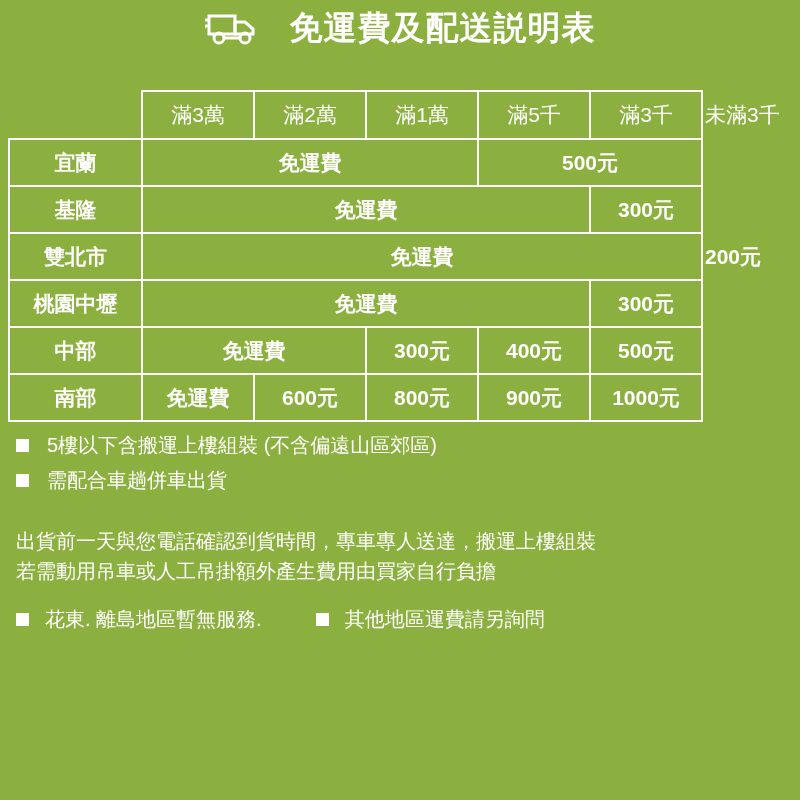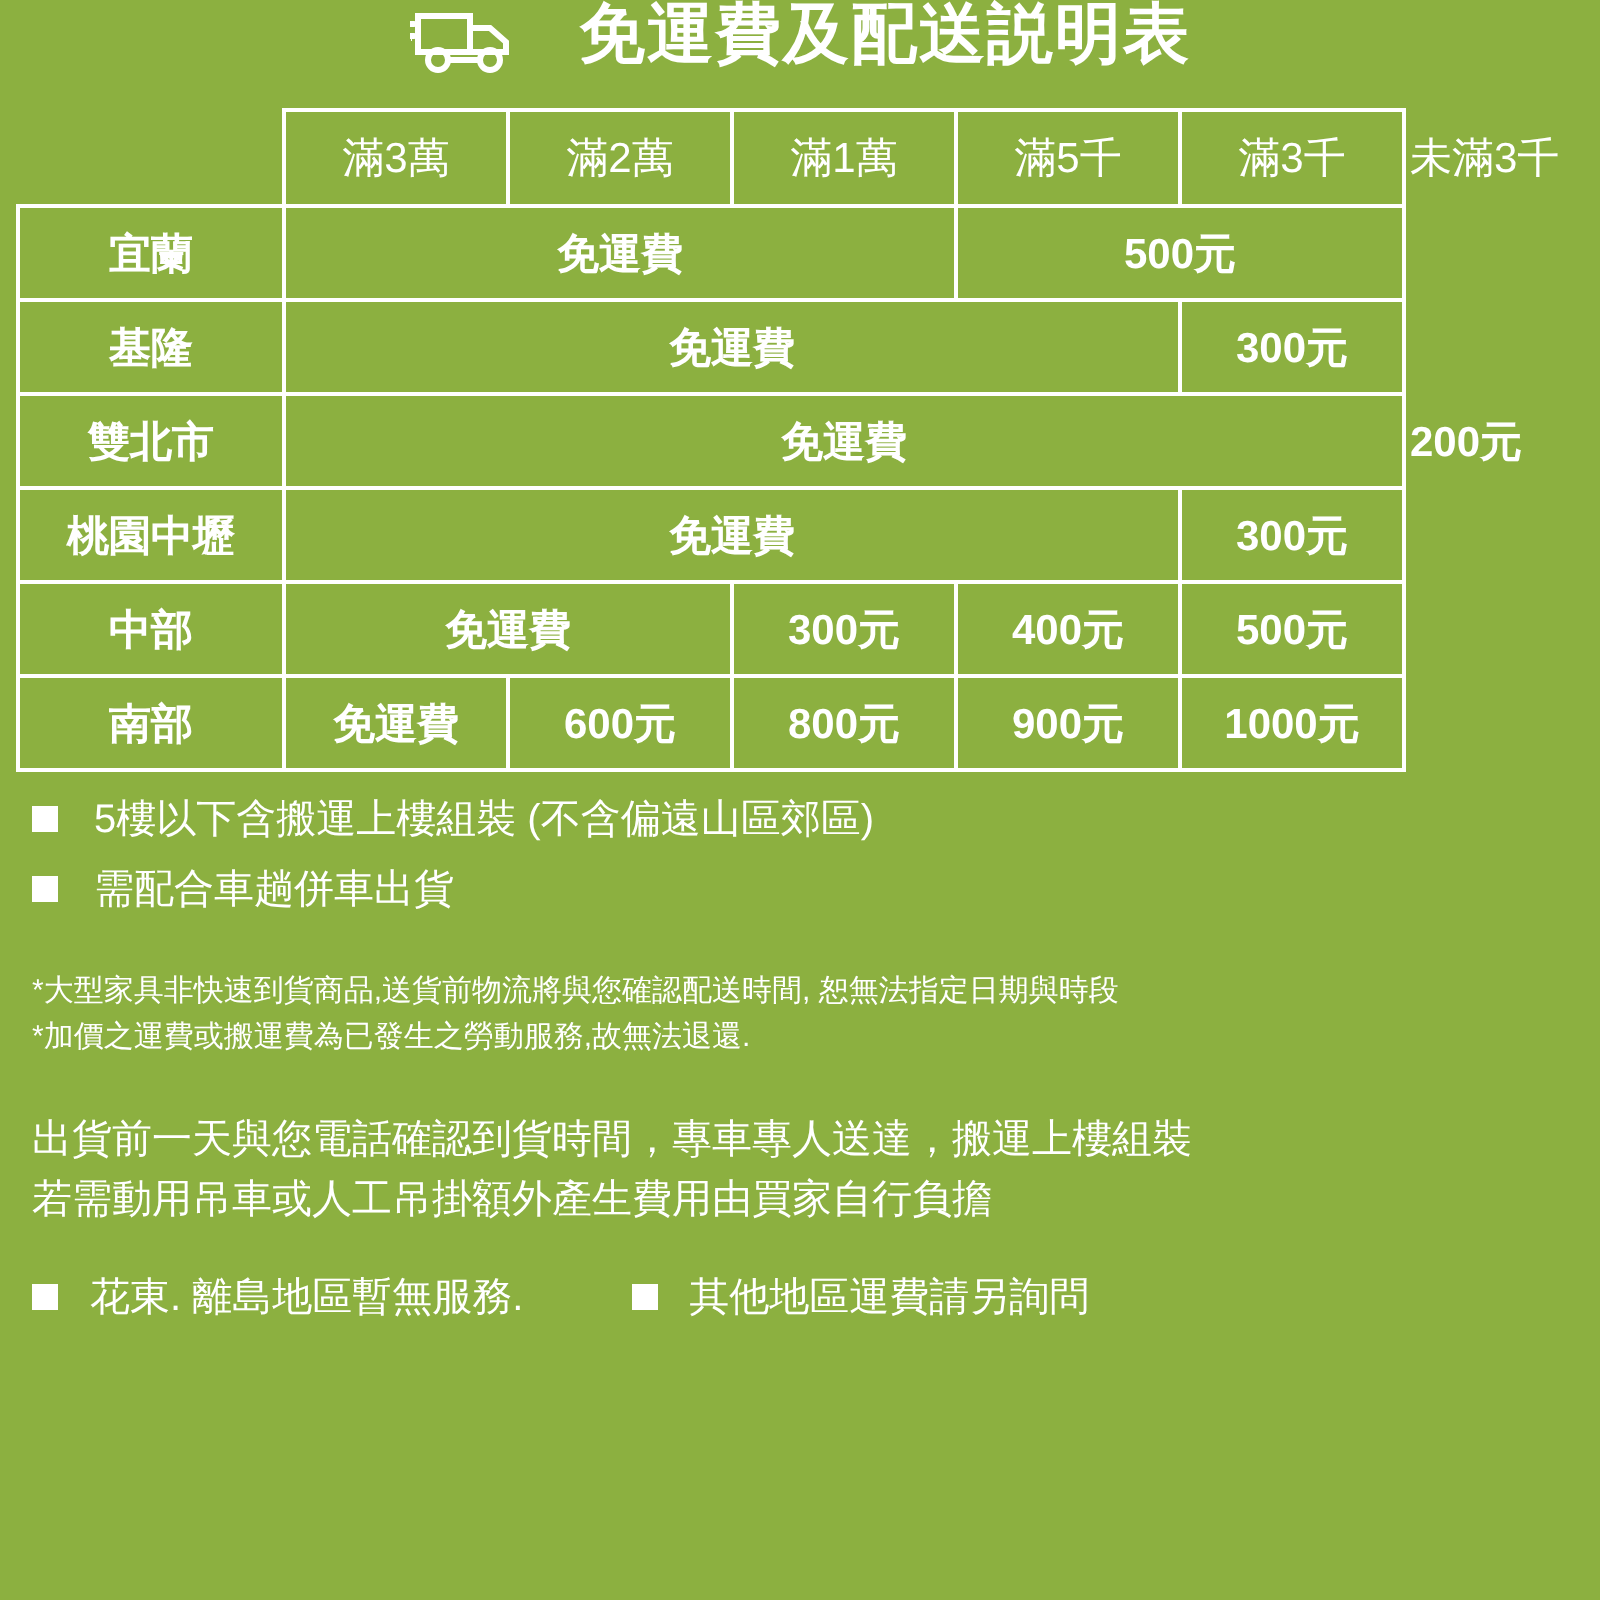--- a/index.html
+++ b/index.html
@@ -17,21 +17,21 @@
   .page {
     position: relative;
     width: 800px;
     height: 800px;
     box-sizing: border-box;
   }
 
   
   .title-row {
     display: flex;
-    align-items: flex-start;
+    align-items: center;
     justify-content: center;
     gap: 27px;
     height: 54px;
     box-sizing: border-box;
   }
   .truck-icon {
     width: 58px;
     height: 38px;
     flex: 0 0 auto;
   }
@@ -45,20 +45,21 @@
 
   
   .table-wrap {
     padding: 0 8px;
     box-sizing: border-box;
   }
   table.freight {
     width: 648px;
     border-collapse: collapse;
     table-layout: fixed;
+    margin-top: 36px;
   }
   table.freight th,
   table.freight td {
     border: 2px solid #ffffff;
     text-align: center;
     vertical-align: middle;
     font-size: 21px;
     color: #ffffff;
     height: 45px;
     padding: 0 2px;
@@ -224,24 +225,20 @@
     <div class="note-line">
       <span class="sq"></span>
       <span>5樓以下含搬運上樓組裝 (不含偏遠山區郊區)</span>
     </div>
     <div class="note-line">
       <span class="sq"></span>
       <span>需配合車趟併車出貨</span>
     </div>
   </div>
 
-  <div class="fineprint">
-    <div>*大型家具非快速到貨商品,送貨前物流將與您確認配送時間, 恕無法指定日期與時段</div>
-    <div>*加價之運費或搬運費為已發生之勞動服務,故無法退還.</div>
-  </div>
 
   <div class="emph">
     <div class="bar"></div>
     <div class="emph-lines">
       <div>出貨前一天與您電話確認到貨時間，專車專人送達，搬運上樓組裝</div>
       <div>若需動用吊車或人工吊掛額外產生費用由買家自行負擔</div>
     </div>
   </div>
 
   <div class="footer">

